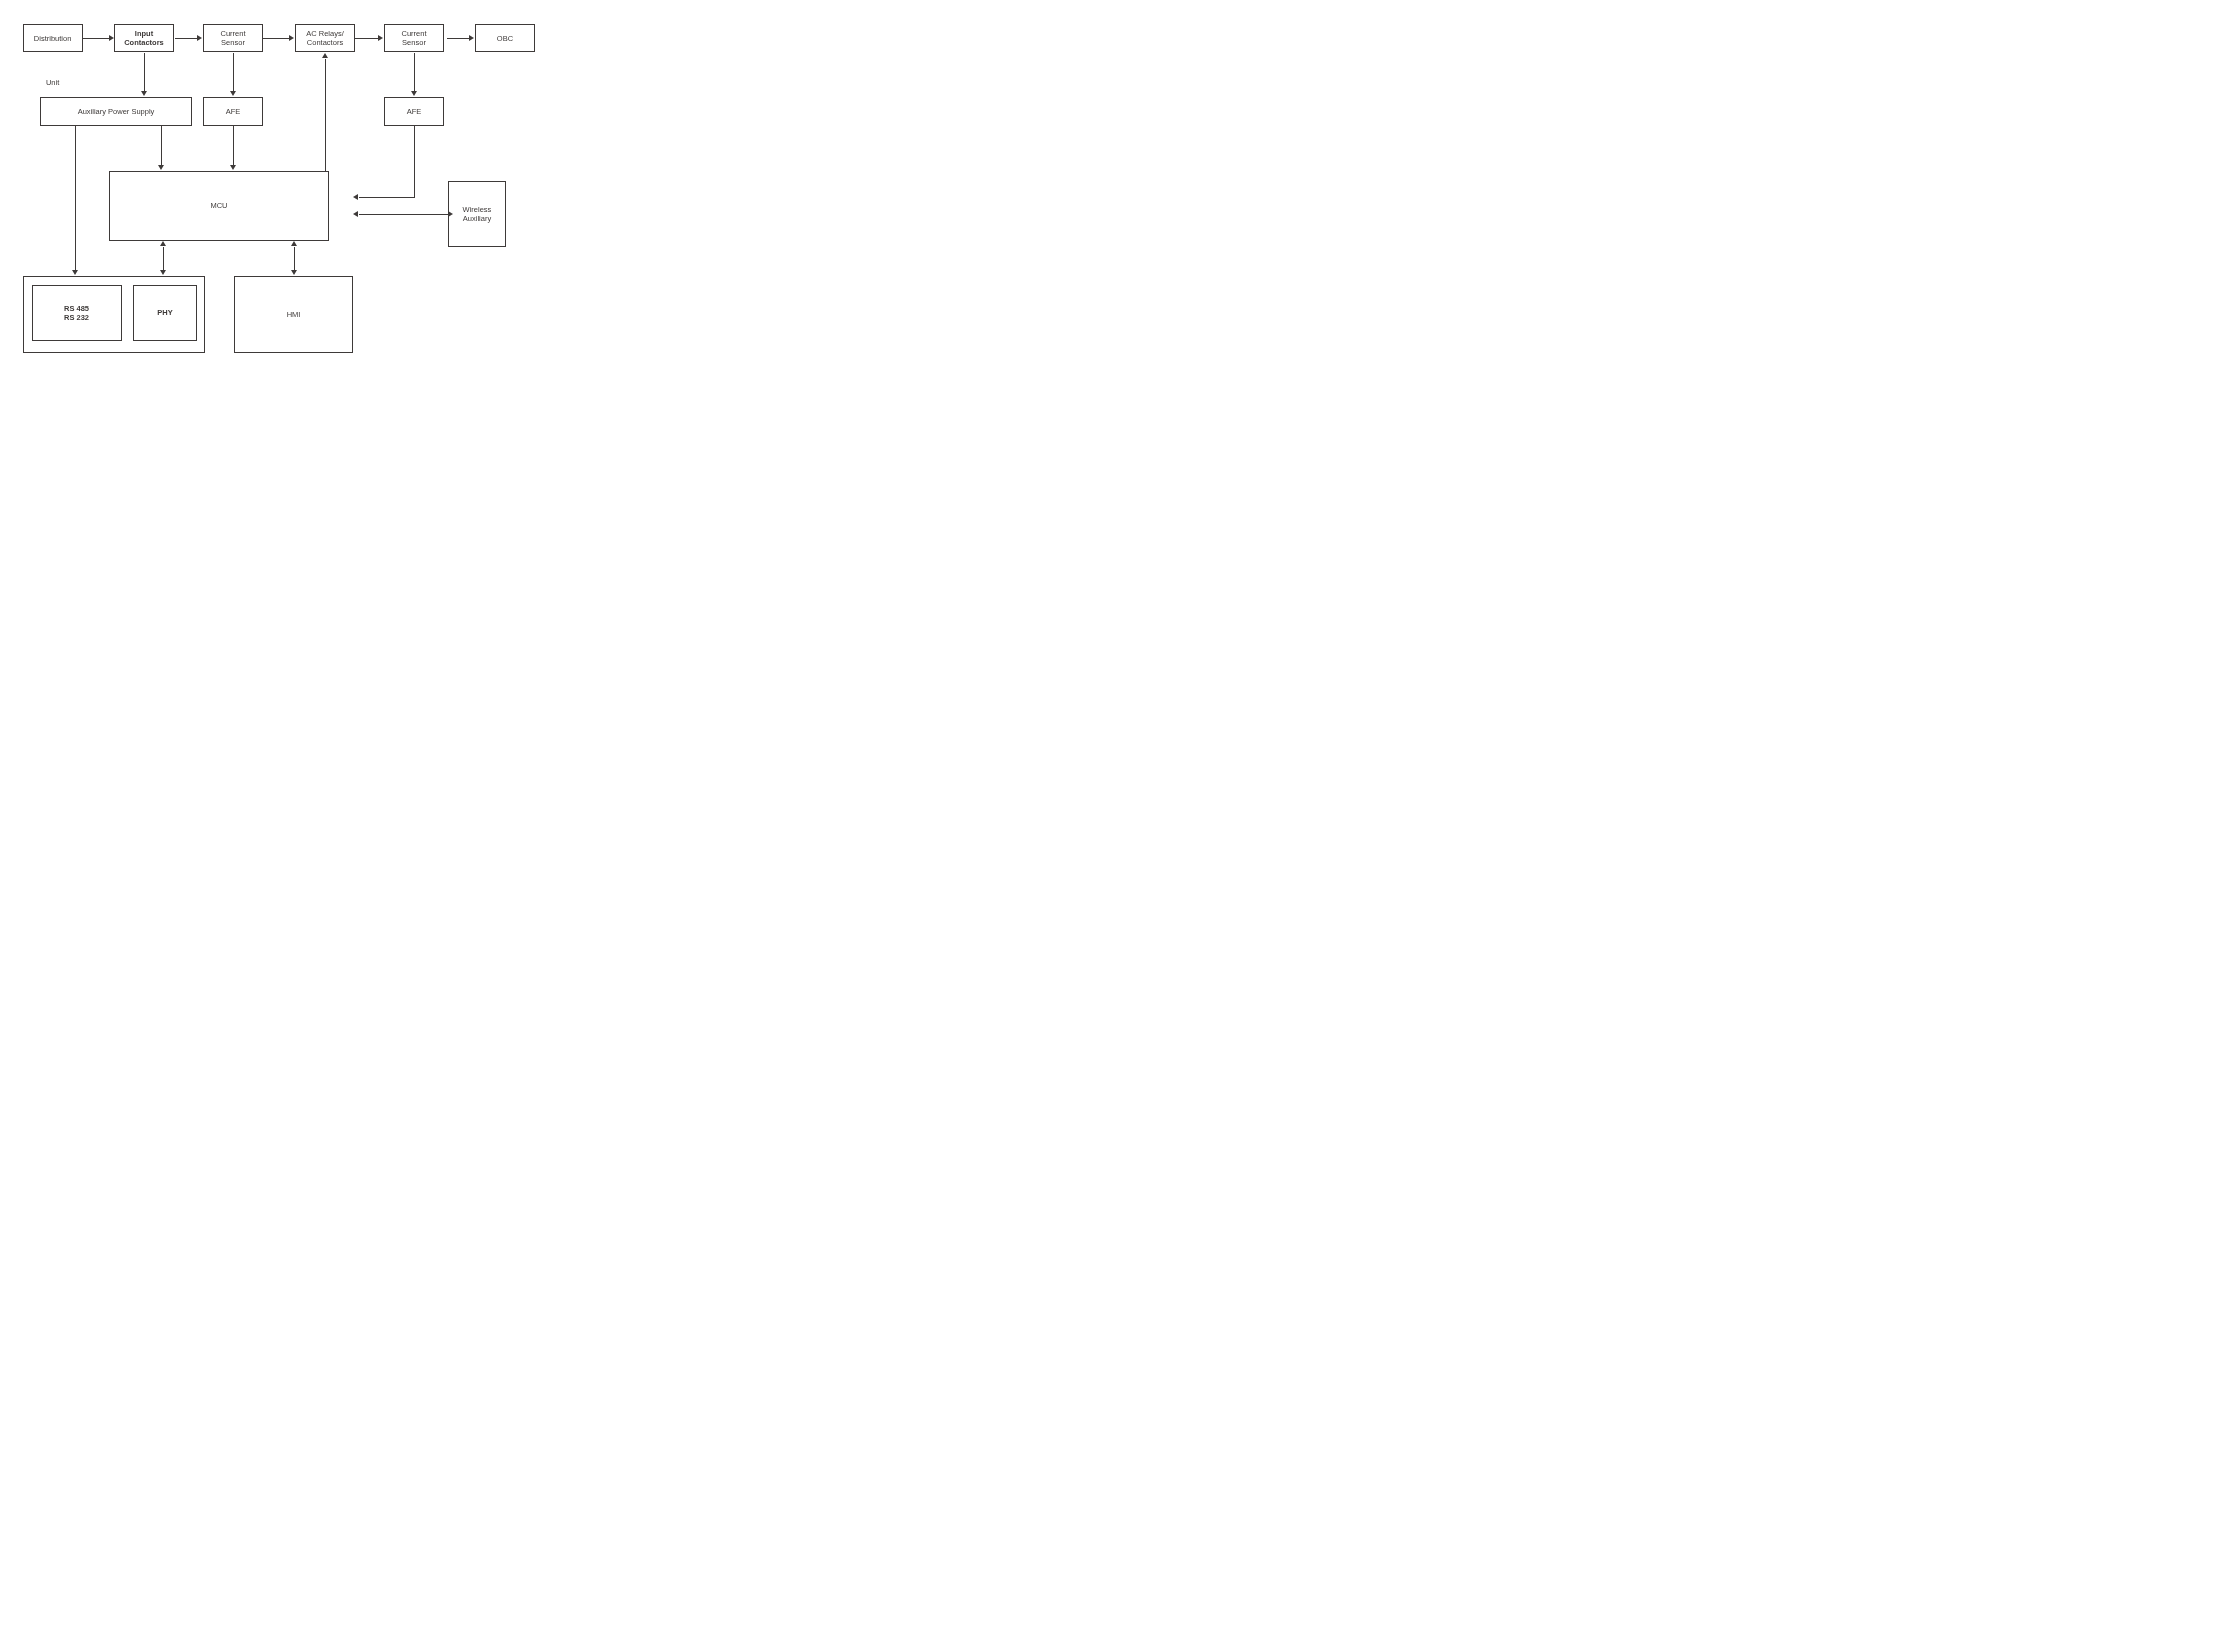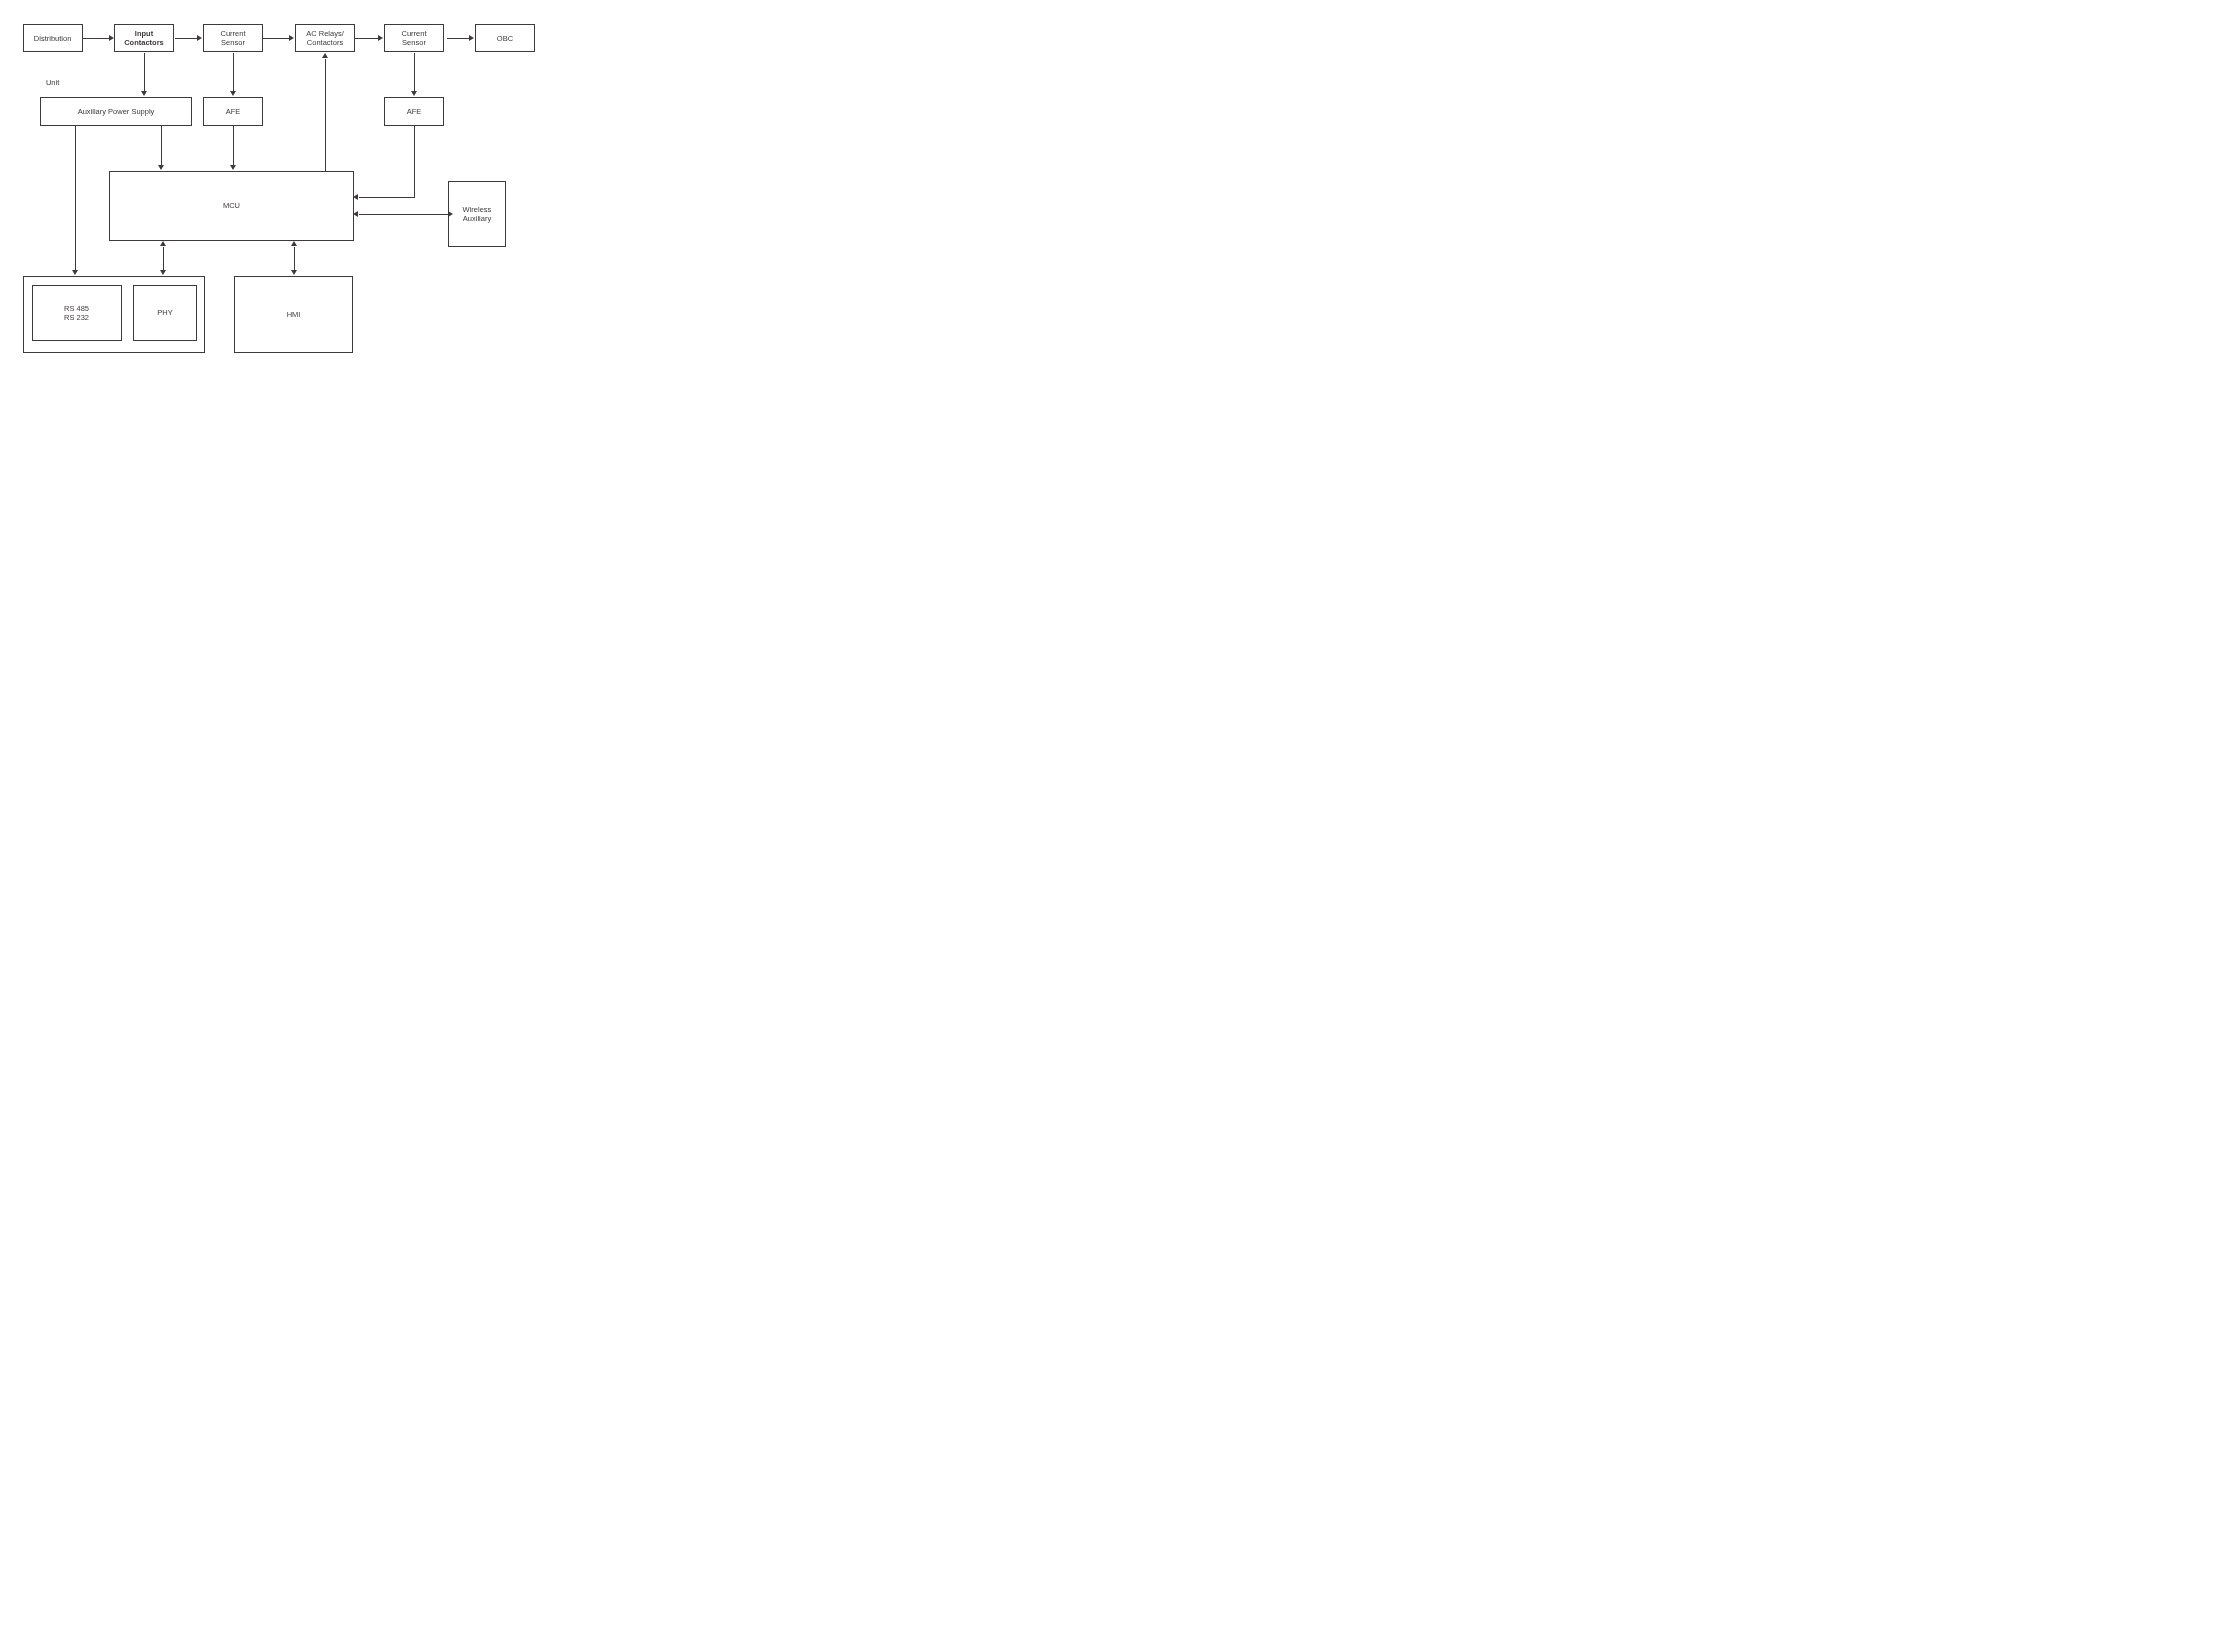--- a/index.html
+++ b/index.html
@@ -9,32 +9,32 @@
     font-family:"Liberation Sans", sans-serif; color:var(--ink);
     overflow:hidden;
   }
   .box{
     position:absolute; box-sizing:border-box; background:var(--bg);
     border:0.7px solid var(--ink); border-top-width:1.1px;
     display:flex; flex-direction:column; justify-content:center; align-items:center;
     text-align:center; font-size:7.5px; line-height:9.3px;
   }
   .box .ln{display:block; white-space:nowrap;}
-  .group{background:var(--bg);}
+  .group{background:var(--bg);font-weight:bold;}
   
   #b-pdu {left:22.6px;  top:24.4px;  width:60px; height:28px;gap:35px;}
   #b-ip  {left:114px; top:24.4px;  width:60px; height:28px;font-weight:bold;}
   #b-cs1 {left:203px; top:24.4px;  width:60px; height:28px;}
   #b-acr {left:295px; top:24.4px;  width:60px; height:28px;}
   #b-cs2 {left:384px; top:24.4px;  width:60px; height:28px;}
   #b-obc {left:475px;top:24.4px;  width:60px; height:28px;}
   #b-aux {left:40px;  top:97px; width:152px; height:29px;}
   #b-afe1{left:203px; top:97px; width:60px; height:29px;}
   #b-afe2{left:384px; top:97px; width:60px; height:29px;}
-  #b-mcu {left:109px; top:171px; width:245px; height:70px;}
+  #b-mcu {left:109px; top:171px; width:220px; height:70px;}
   #b-wifi{left:448px;top:181px; width:58px; height:66px;}
   #b-group{left:23px; top:276px; width:182px; height:77px;}
   #b-rs  {left:7.5px;  top:8px;  width:90px; height:56px;}
   #b-phy {left:109px; top:8px;  width:64px; height:56px;}
   #b-hmi {left:234px; top:276px; width:119px; height:77px;}
   
   .lh{position:absolute; height:0.7px; background:var(--ink);}
   .lv{position:absolute; width:0.7px;  background:var(--ink);}
   .hd{position:absolute; width:0; height:0; border-style:solid; border-color:transparent;}
   .hd-r{border-width:3.3px 0 3.3px 5.8px; border-left-color:var(--ink);}

